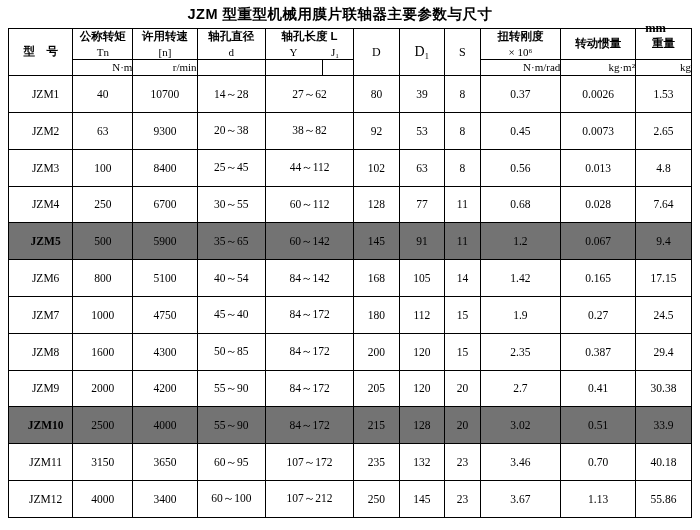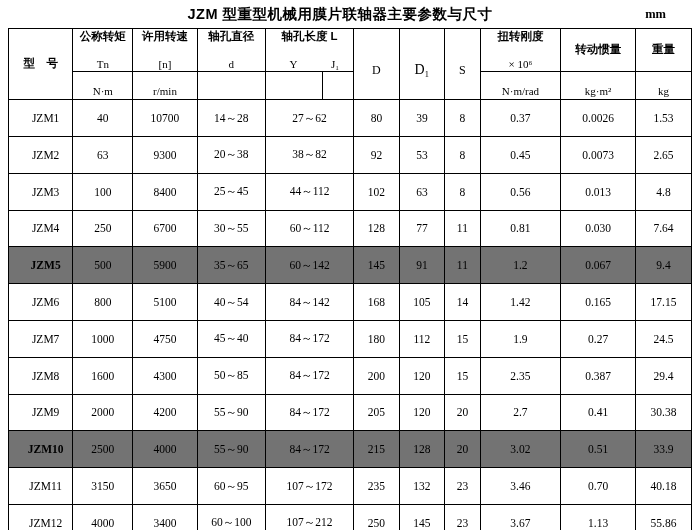--- a/index.html
+++ b/index.html
@@ -29,21 +29,21 @@
   }
   .doc-title {
     font-size: 14.5px;
     font-weight: bold;
     letter-spacing: 0.5px;
     text-align: center;
   }
   .unit-label {
     position: absolute;
     right: 14px;
-    top: 7px;
+    top: 21px;
     font-size: 12.5px;
     font-weight: bold;
     font-family: "Liberation Serif", serif;
   }
   table.params {
     border-collapse: collapse;
     margin: 0 8px;
     width: 684px;
     table-layout: fixed;
   }
@@ -60,21 +60,20 @@
     font-family: "Liberation Sans", sans-serif;
     font-weight: bold;
     font-size: 11px;
     line-height: 1.35;
     padding: 2px 1px;
   }
   .head .sub {
     font-weight: normal;
     font-family: "Liberation Serif", serif;
     font-size: 11px;
-    margin-top: 12px;
   }
   .head-cn {
     font-family: "Liberation Sans", sans-serif;
     font-weight: bold;
     font-size: 11.5px;
   }
   .body-row td {
     height: 35.8px;
   }
   .model-cell {
@@ -83,21 +82,21 @@
     font-family: "Liberation Serif", serif;
     font-size: 12.5px;
   }
   .hl td {
     background: #737373;
     font-weight: bold;
   }
   .hl .model-cell {
     font-weight: bold;
   }
-  .nowrap { white-space: nowrap; }
+  .nowrap { white-space: nowrap; text-align: right; }
 </style>
 </head>
 <body>
 
 <div class="page">
 
   <div class="title-row">
     <div class="doc-title">JZM 型重型机械用膜片联轴器主要参数与尺寸</div>
     <div class="unit-label">mm</div>
   </div>
@@ -232,22 +231,22 @@
 
       <tr class="body-row">
         <td class="model-cell">JZM4</td>
         <td>250</td>
         <td>6700</td>
         <td>30～55</td>
         <td colspan="2">60～112</td>
         <td>128</td>
         <td>77</td>
         <td>11</td>
-        <td>0.81</td>
-        <td>0.030</td>
+        <td>0.68</td>
+        <td>0.028</td>
         <td>7.64</td>
       </tr>
 
       <tr class="body-row hl">
         <td class="model-cell">JZM5</td>
         <td>500</td>
         <td>5900</td>
         <td>35～65</td>
         <td colspan="2">60～142</td>
         <td>145</td>

